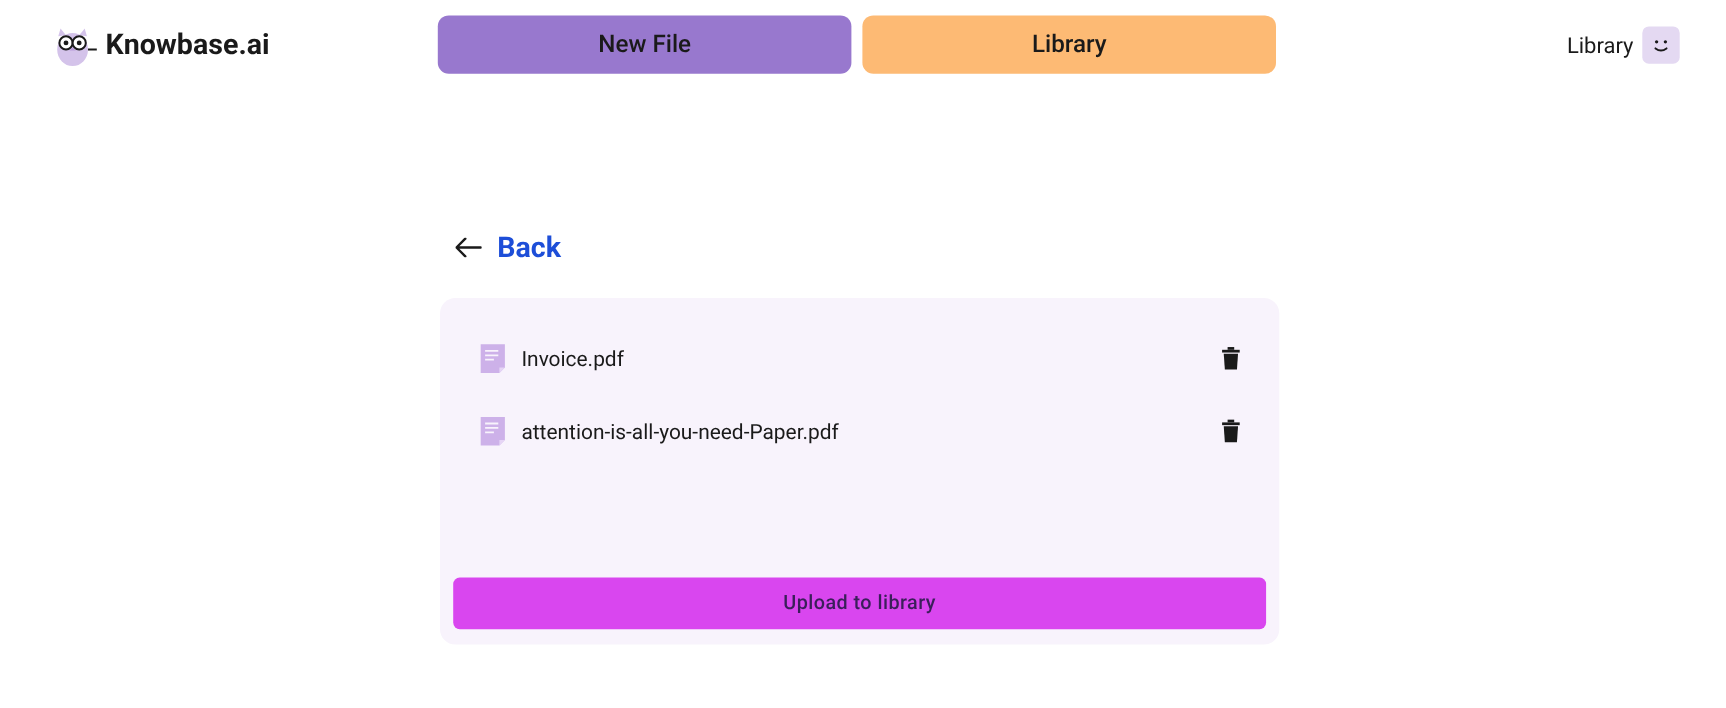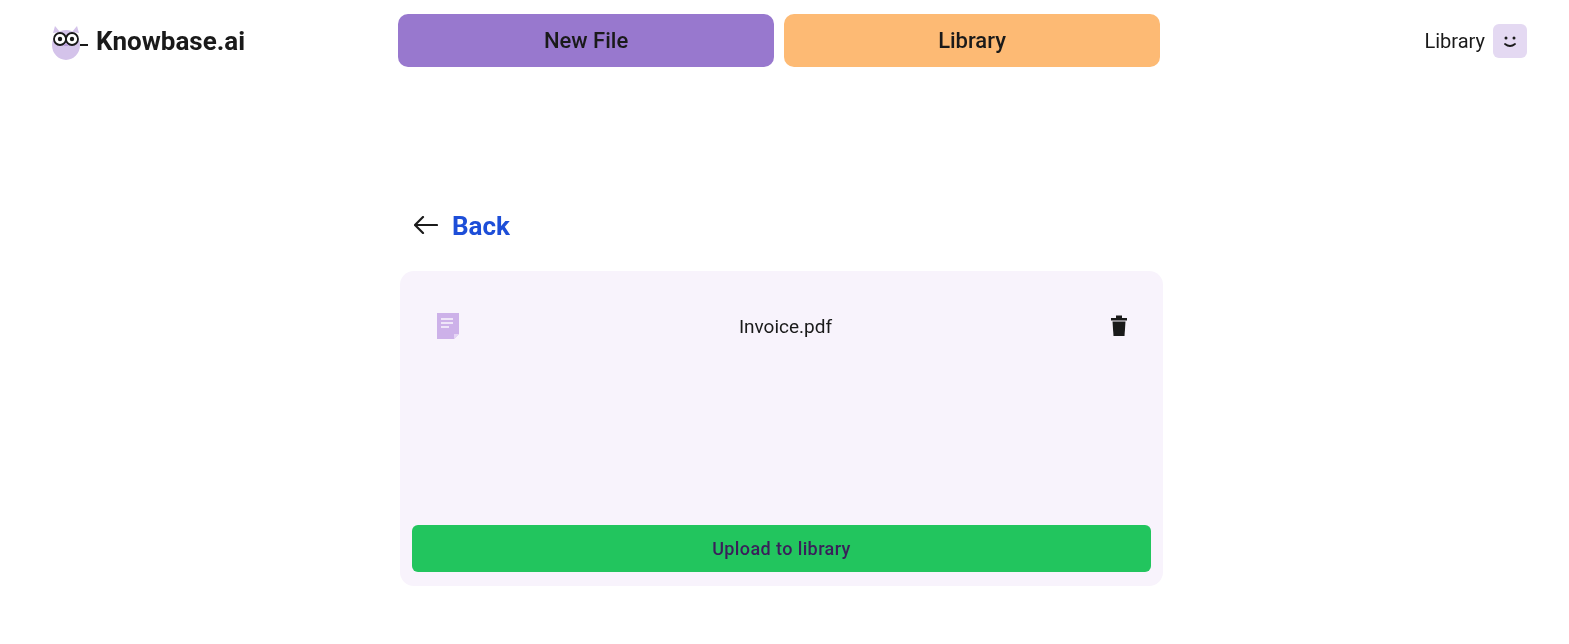--- a/index.html
+++ b/index.html
@@ -145,36 +145,35 @@
     .file-icon {
       width: 28px;
       height: 30px;
       display: flex;
       align-items: center;
       justify-content: center;
     }
     
     .file-name {
       flex: 1;
-      text-align: center;
       font-size: 19px;
       color: #1a1a1a;
     }
     
     .delete-icon {
       width: 20px;
       height: 24px;
       cursor: pointer;
       display: flex;
       align-items: center;
       justify-content: center;
     }
     
     .upload-button {
-      background: #22c55e;
+      background: #d946ef;
       color: #3a1f5a;
       border: none;
       border-radius: 6px;
       padding: 13px 0;
       font-size: 18px;
       font-weight: 500;
       cursor: pointer;
       width: 100%;
       letter-spacing: 0.4px;
       font-family: inherit;
@@ -245,18 +244,37 @@
         <span class="file-name">Invoice.pdf</span>
         <div class="delete-icon">
           <svg width="18" height="22" viewBox="0 0 18 22">
             <rect x="1" y="3" width="16" height="2.5" fill="#1a1a1a"></rect>
             <rect x="6" y="0.5" width="6" height="2.5" fill="#1a1a1a"></rect>
             <path d="M 2.5 6.5 L 15.5 6.5 L 14.5 21 L 3.5 21 Z" fill="#1a1a1a"></path>
           </svg>
         </div>
       </div>
 
+      <div class="file-row">
+        <div class="file-icon">
+          <svg width="26" height="30" viewBox="0 0 26 30">
+            <path d="M 2 2 L 24 2 L 24 23 L 19 28 L 2 28 Z" fill="#cdb1e9"></path>
+            <path d="M 19 28 L 19 23 L 24 23 Z" fill="#e6d5f5"></path>
+            <line x1="6" y1="8" x2="18" y2="8" stroke="#f8f3fc" stroke-width="1.6"></line>
+            <line x1="6" y1="12" x2="18" y2="12" stroke="#f8f3fc" stroke-width="1.6"></line>
+            <line x1="6" y1="16" x2="14" y2="16" stroke="#f8f3fc" stroke-width="1.6"></line>
+          </svg>
+        </div>
+        <span class="file-name">attention-is-all-you-need-Paper.pdf</span>
+        <div class="delete-icon">
+          <svg width="18" height="22" viewBox="0 0 18 22">
+            <rect x="1" y="3" width="16" height="2.5" fill="#1a1a1a"></rect>
+            <rect x="6" y="0.5" width="6" height="2.5" fill="#1a1a1a"></rect>
+            <path d="M 2.5 6.5 L 15.5 6.5 L 14.5 21 L 3.5 21 Z" fill="#1a1a1a"></path>
+          </svg>
+        </div>
+      </div>
 
     </div>
 
     <button class="upload-button">Upload to library</button>
   </div>
 </div>
 
 </body></html>

